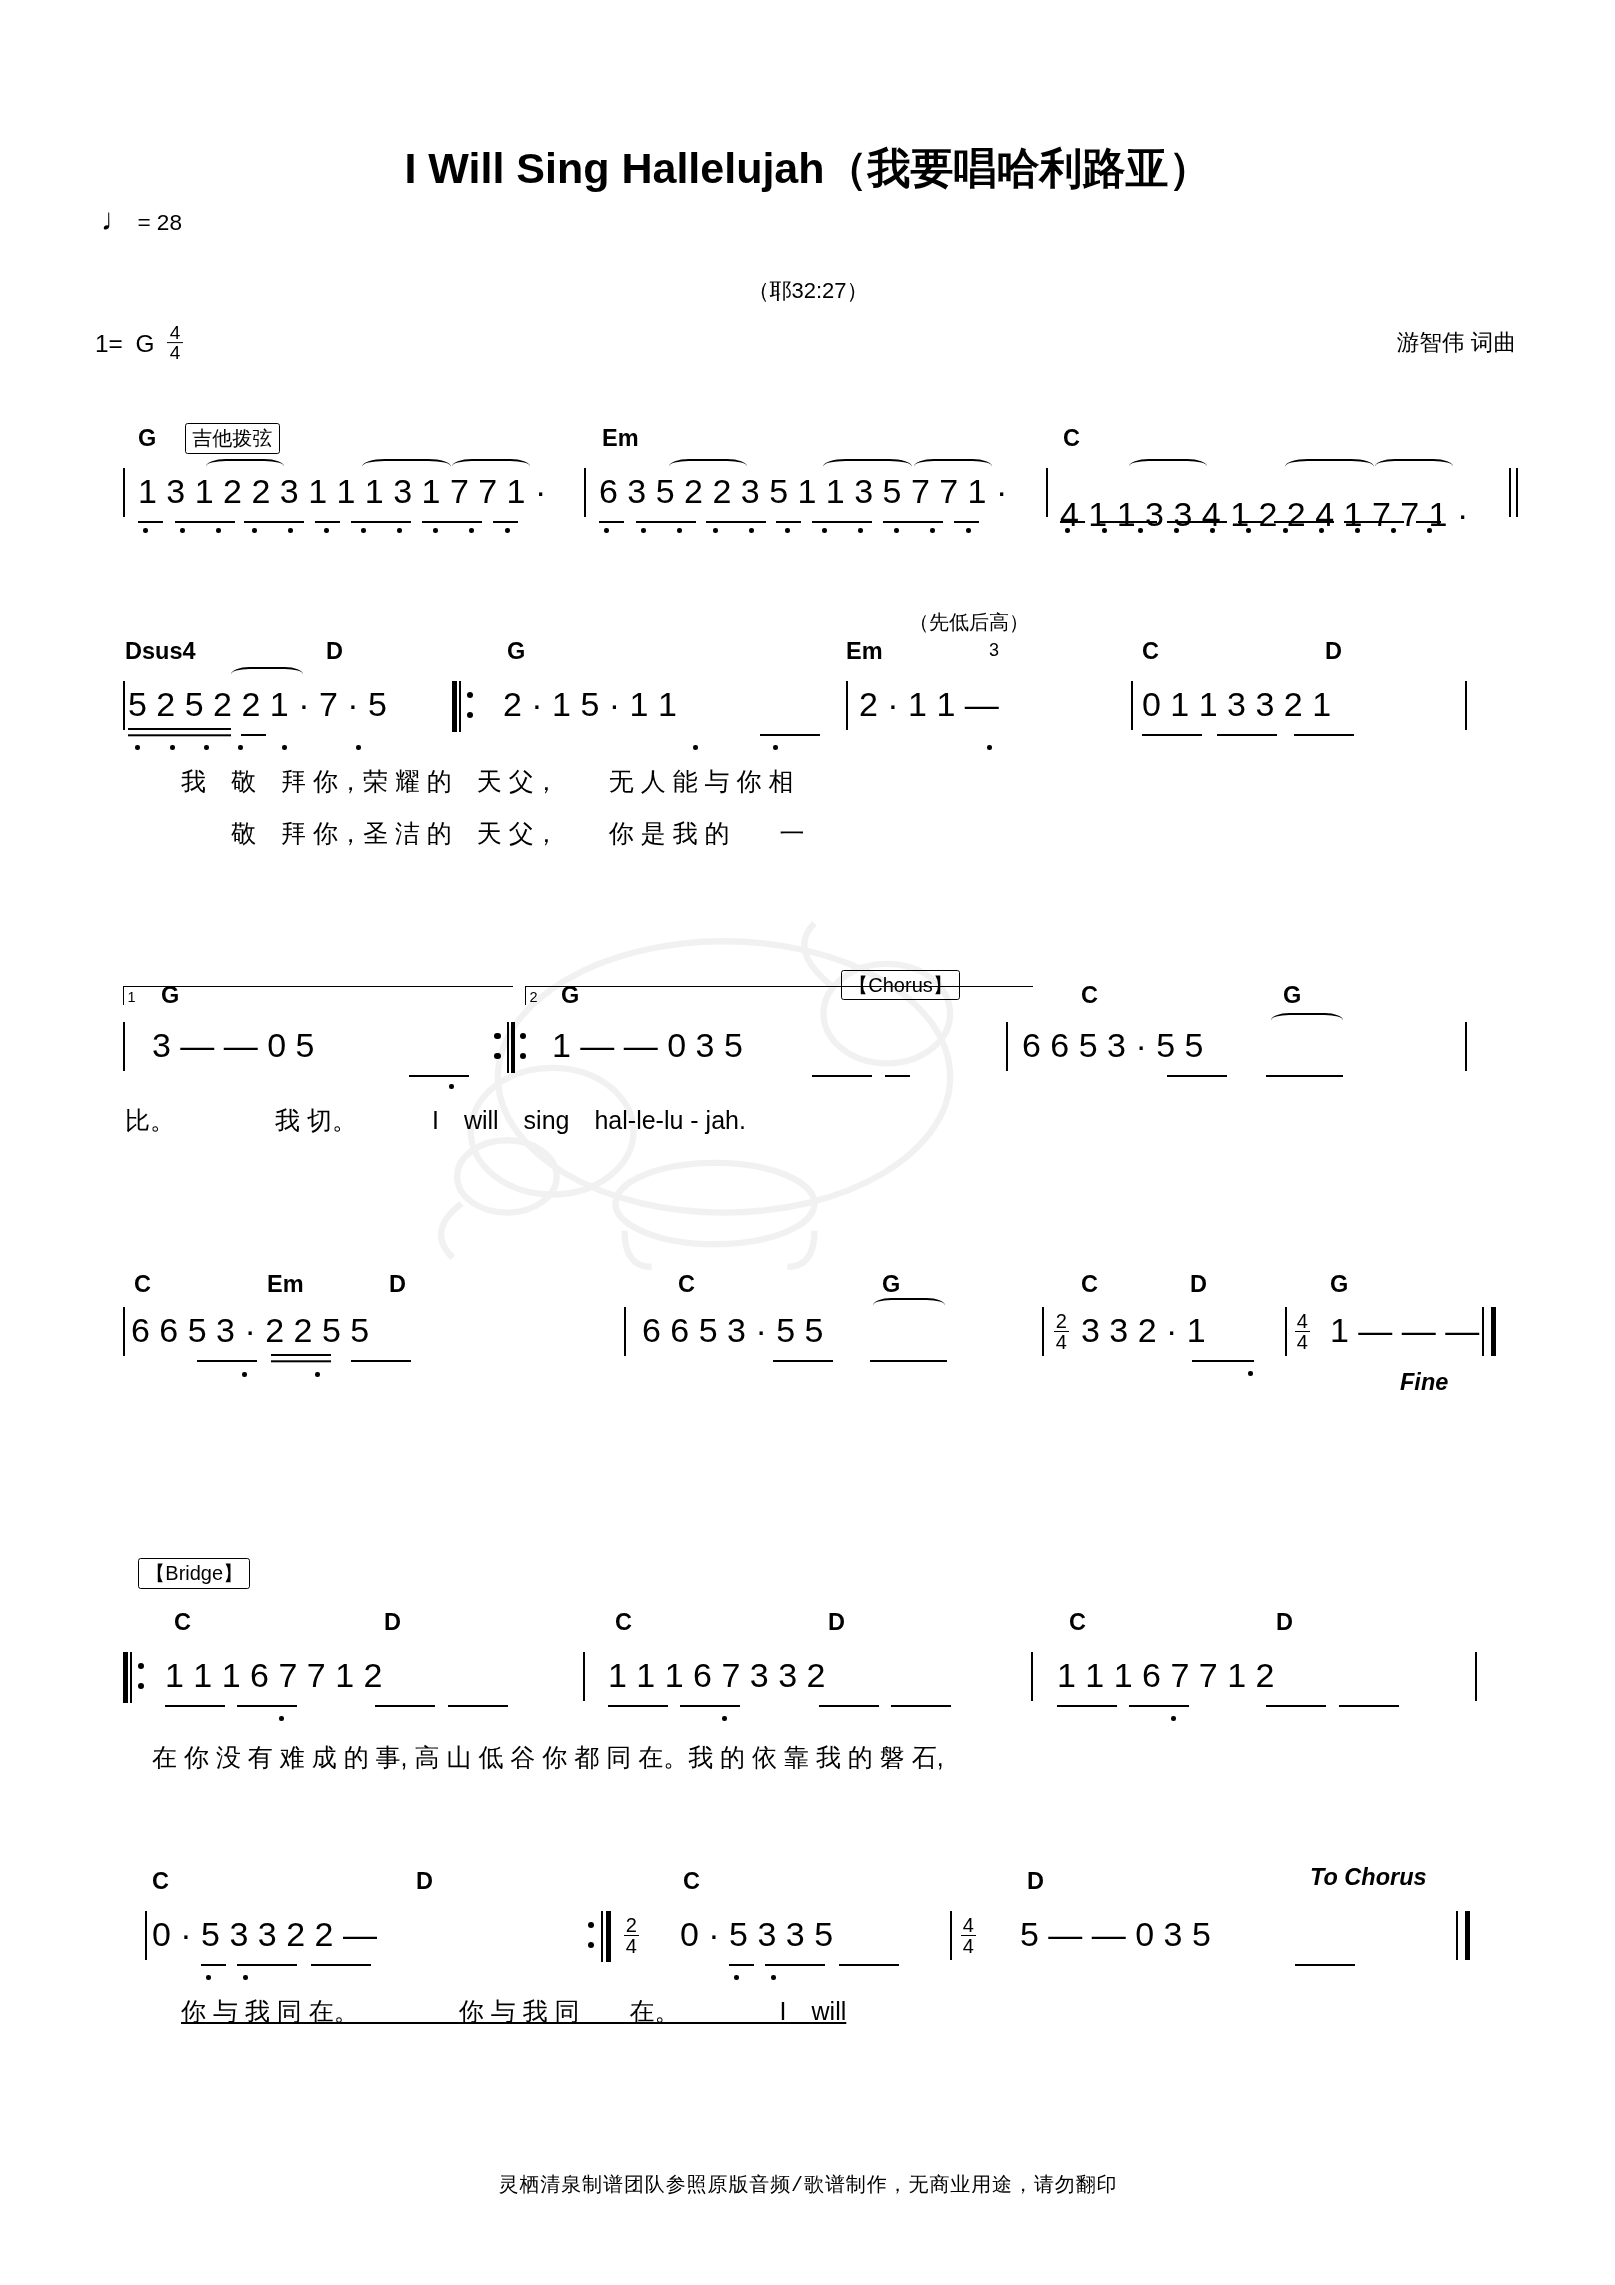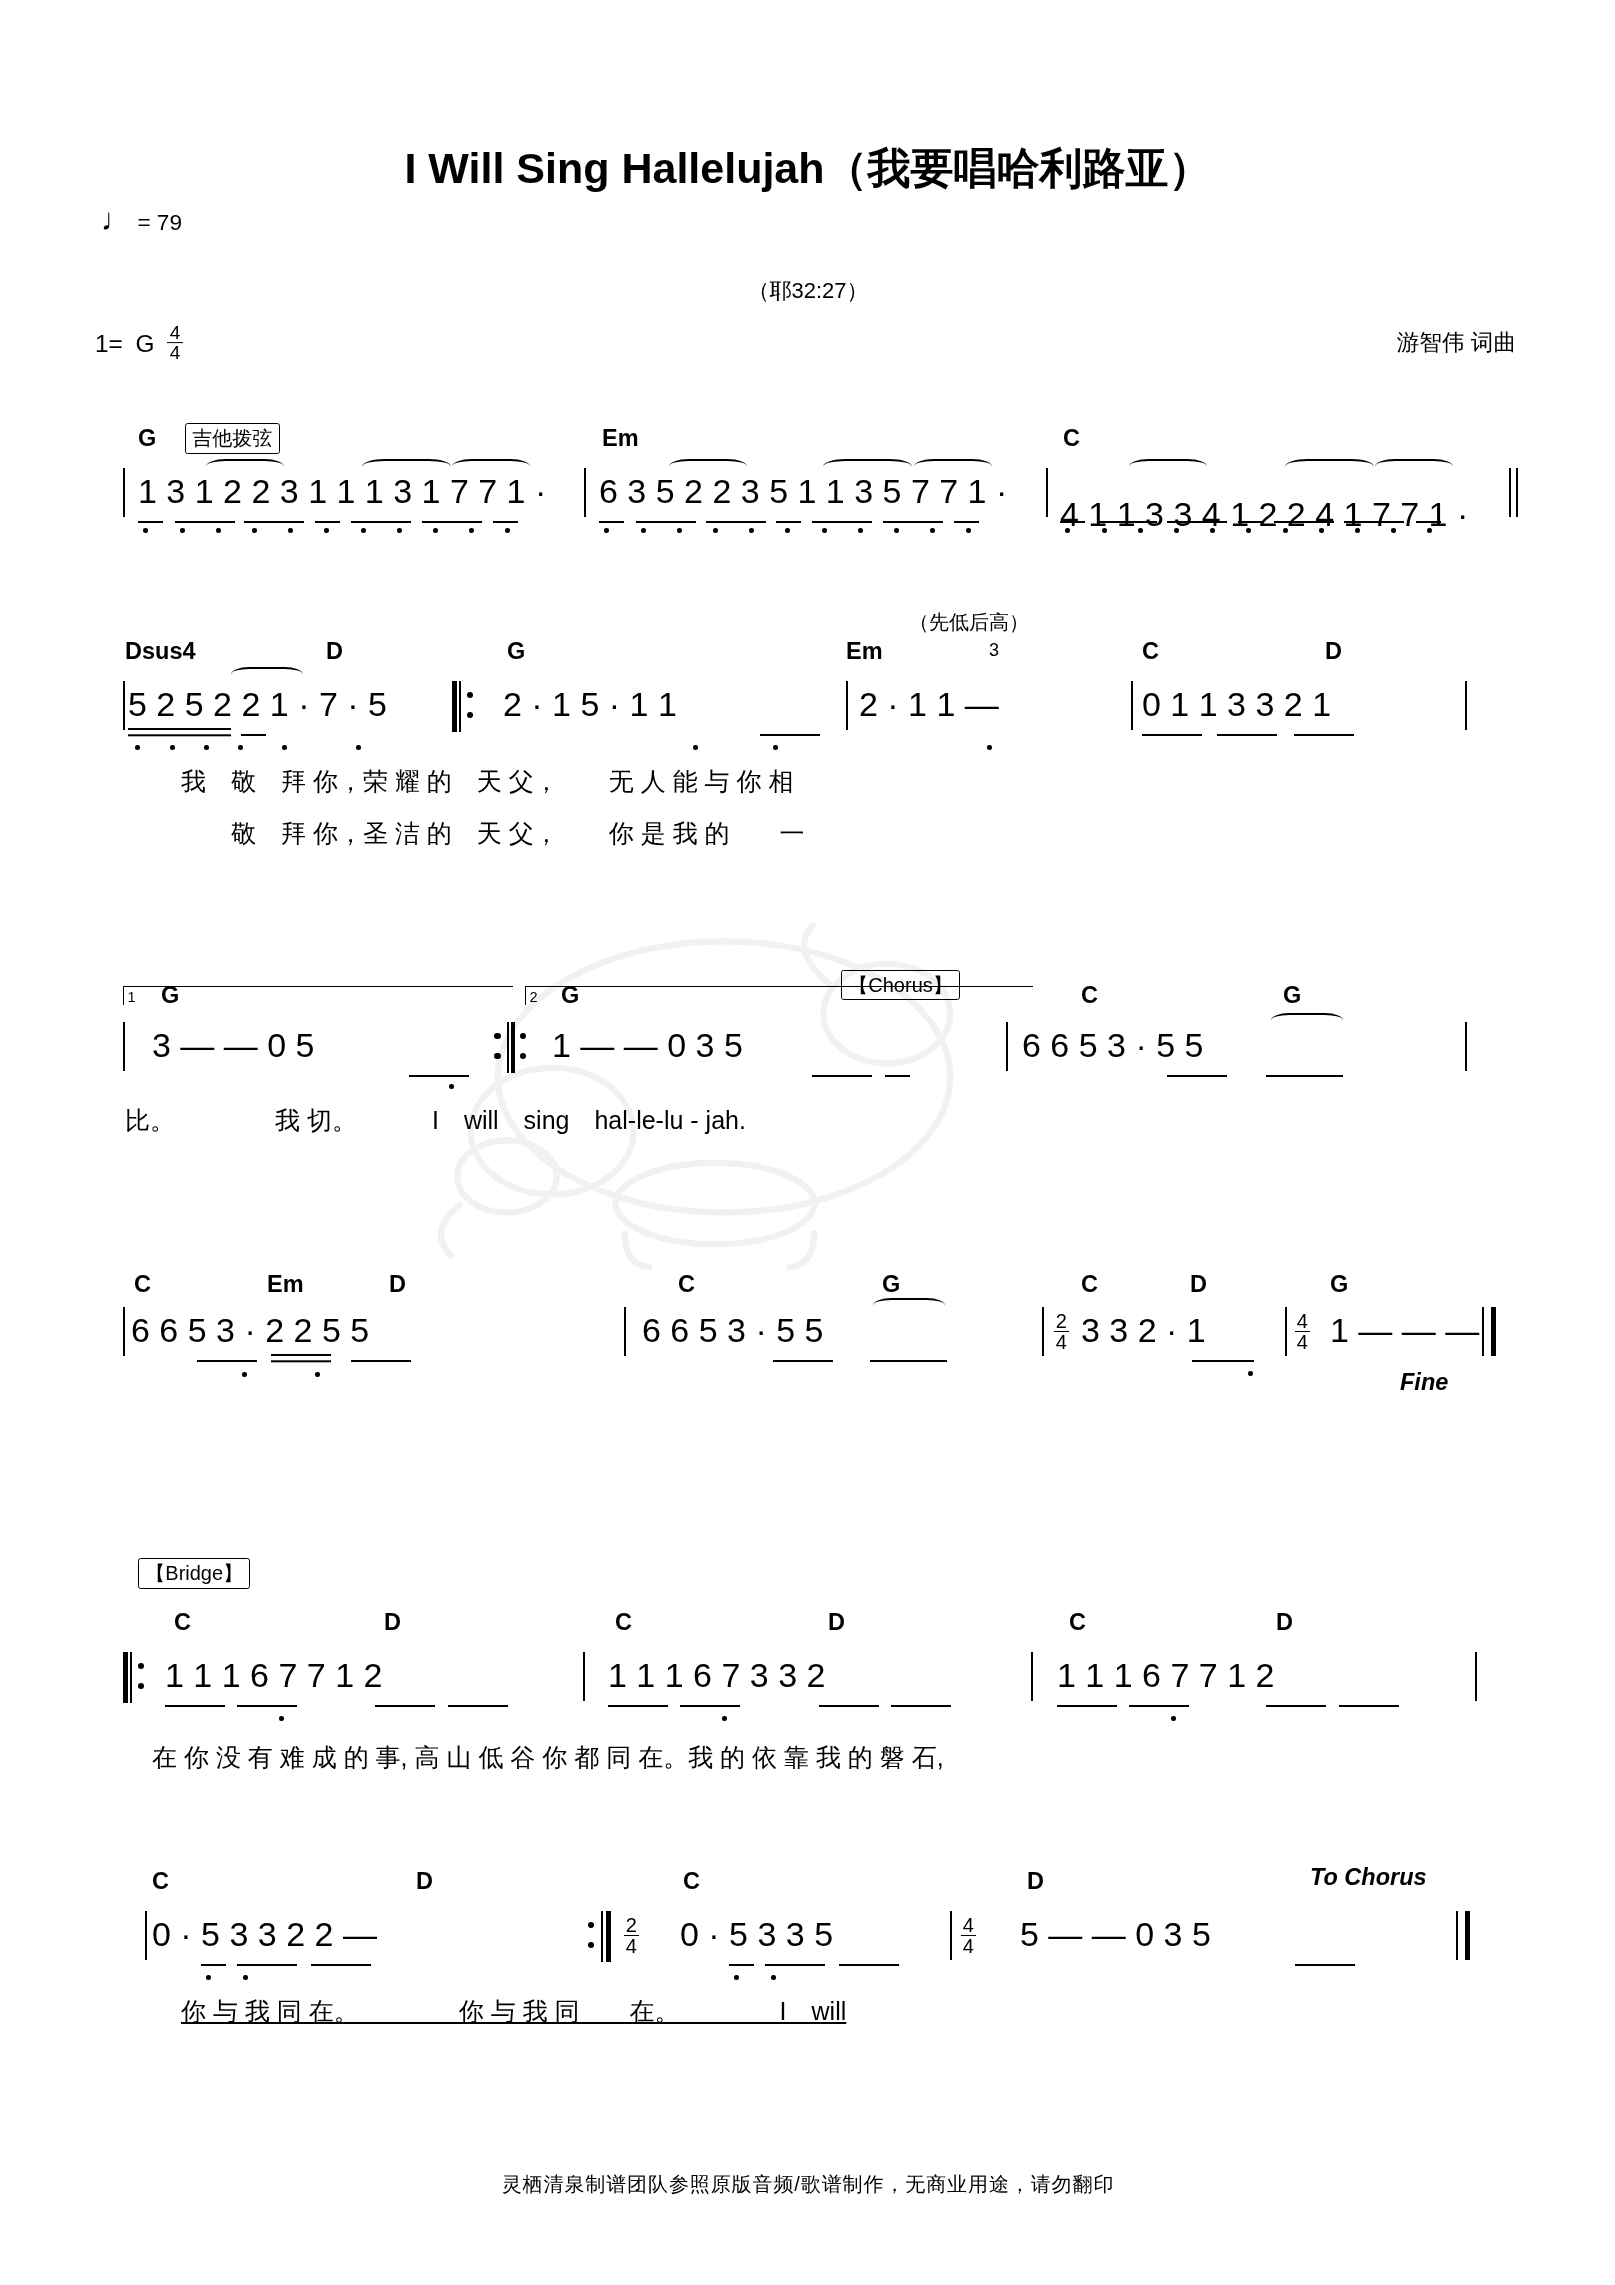--- a/index.html
+++ b/index.html
@@ -220,21 +220,21 @@
   .timesigmid .den { padding: 0 1.8px; }
 
   
   .footer {
     position: absolute;
     top: 2171px;
     left: 0;
     width: 100%;
     text-align: center;
     font-size: 20px;
-    font-family: Liberation Sans, sans-serif;
+    font-family: Liberation Mono, monospace;
     letter-spacing: 0.9px;
   }
   .logo {
     position: absolute;
     right: 63px;
     bottom: 36px;
     width: 226px;
     height: 118px;
   }
   .logo .urltext {
@@ -271,21 +271,21 @@
       <path d="M330 360 q 0 40 30 40"></path>
       <path d="M540 360 q 0 40 -30 40"></path>
     </g>
   </svg>
 
   <div class="title">I Will Sing Hallelujah（我要唱哈利路亚）</div>
   <div class="subtitle2">（耶32:27）</div>
 
   <div class="tempo">
     <span class="noteglyph">♩</span>
-    <span>= 79</span>
+    <span>= 28</span>
   </div>
 
   <div class="keysig">
     <span>1=</span>
     <span>G</span>
     <span class="frac">
       <span class="num">4</span>
       <span class="den">4</span>
     </span>
   </div>

